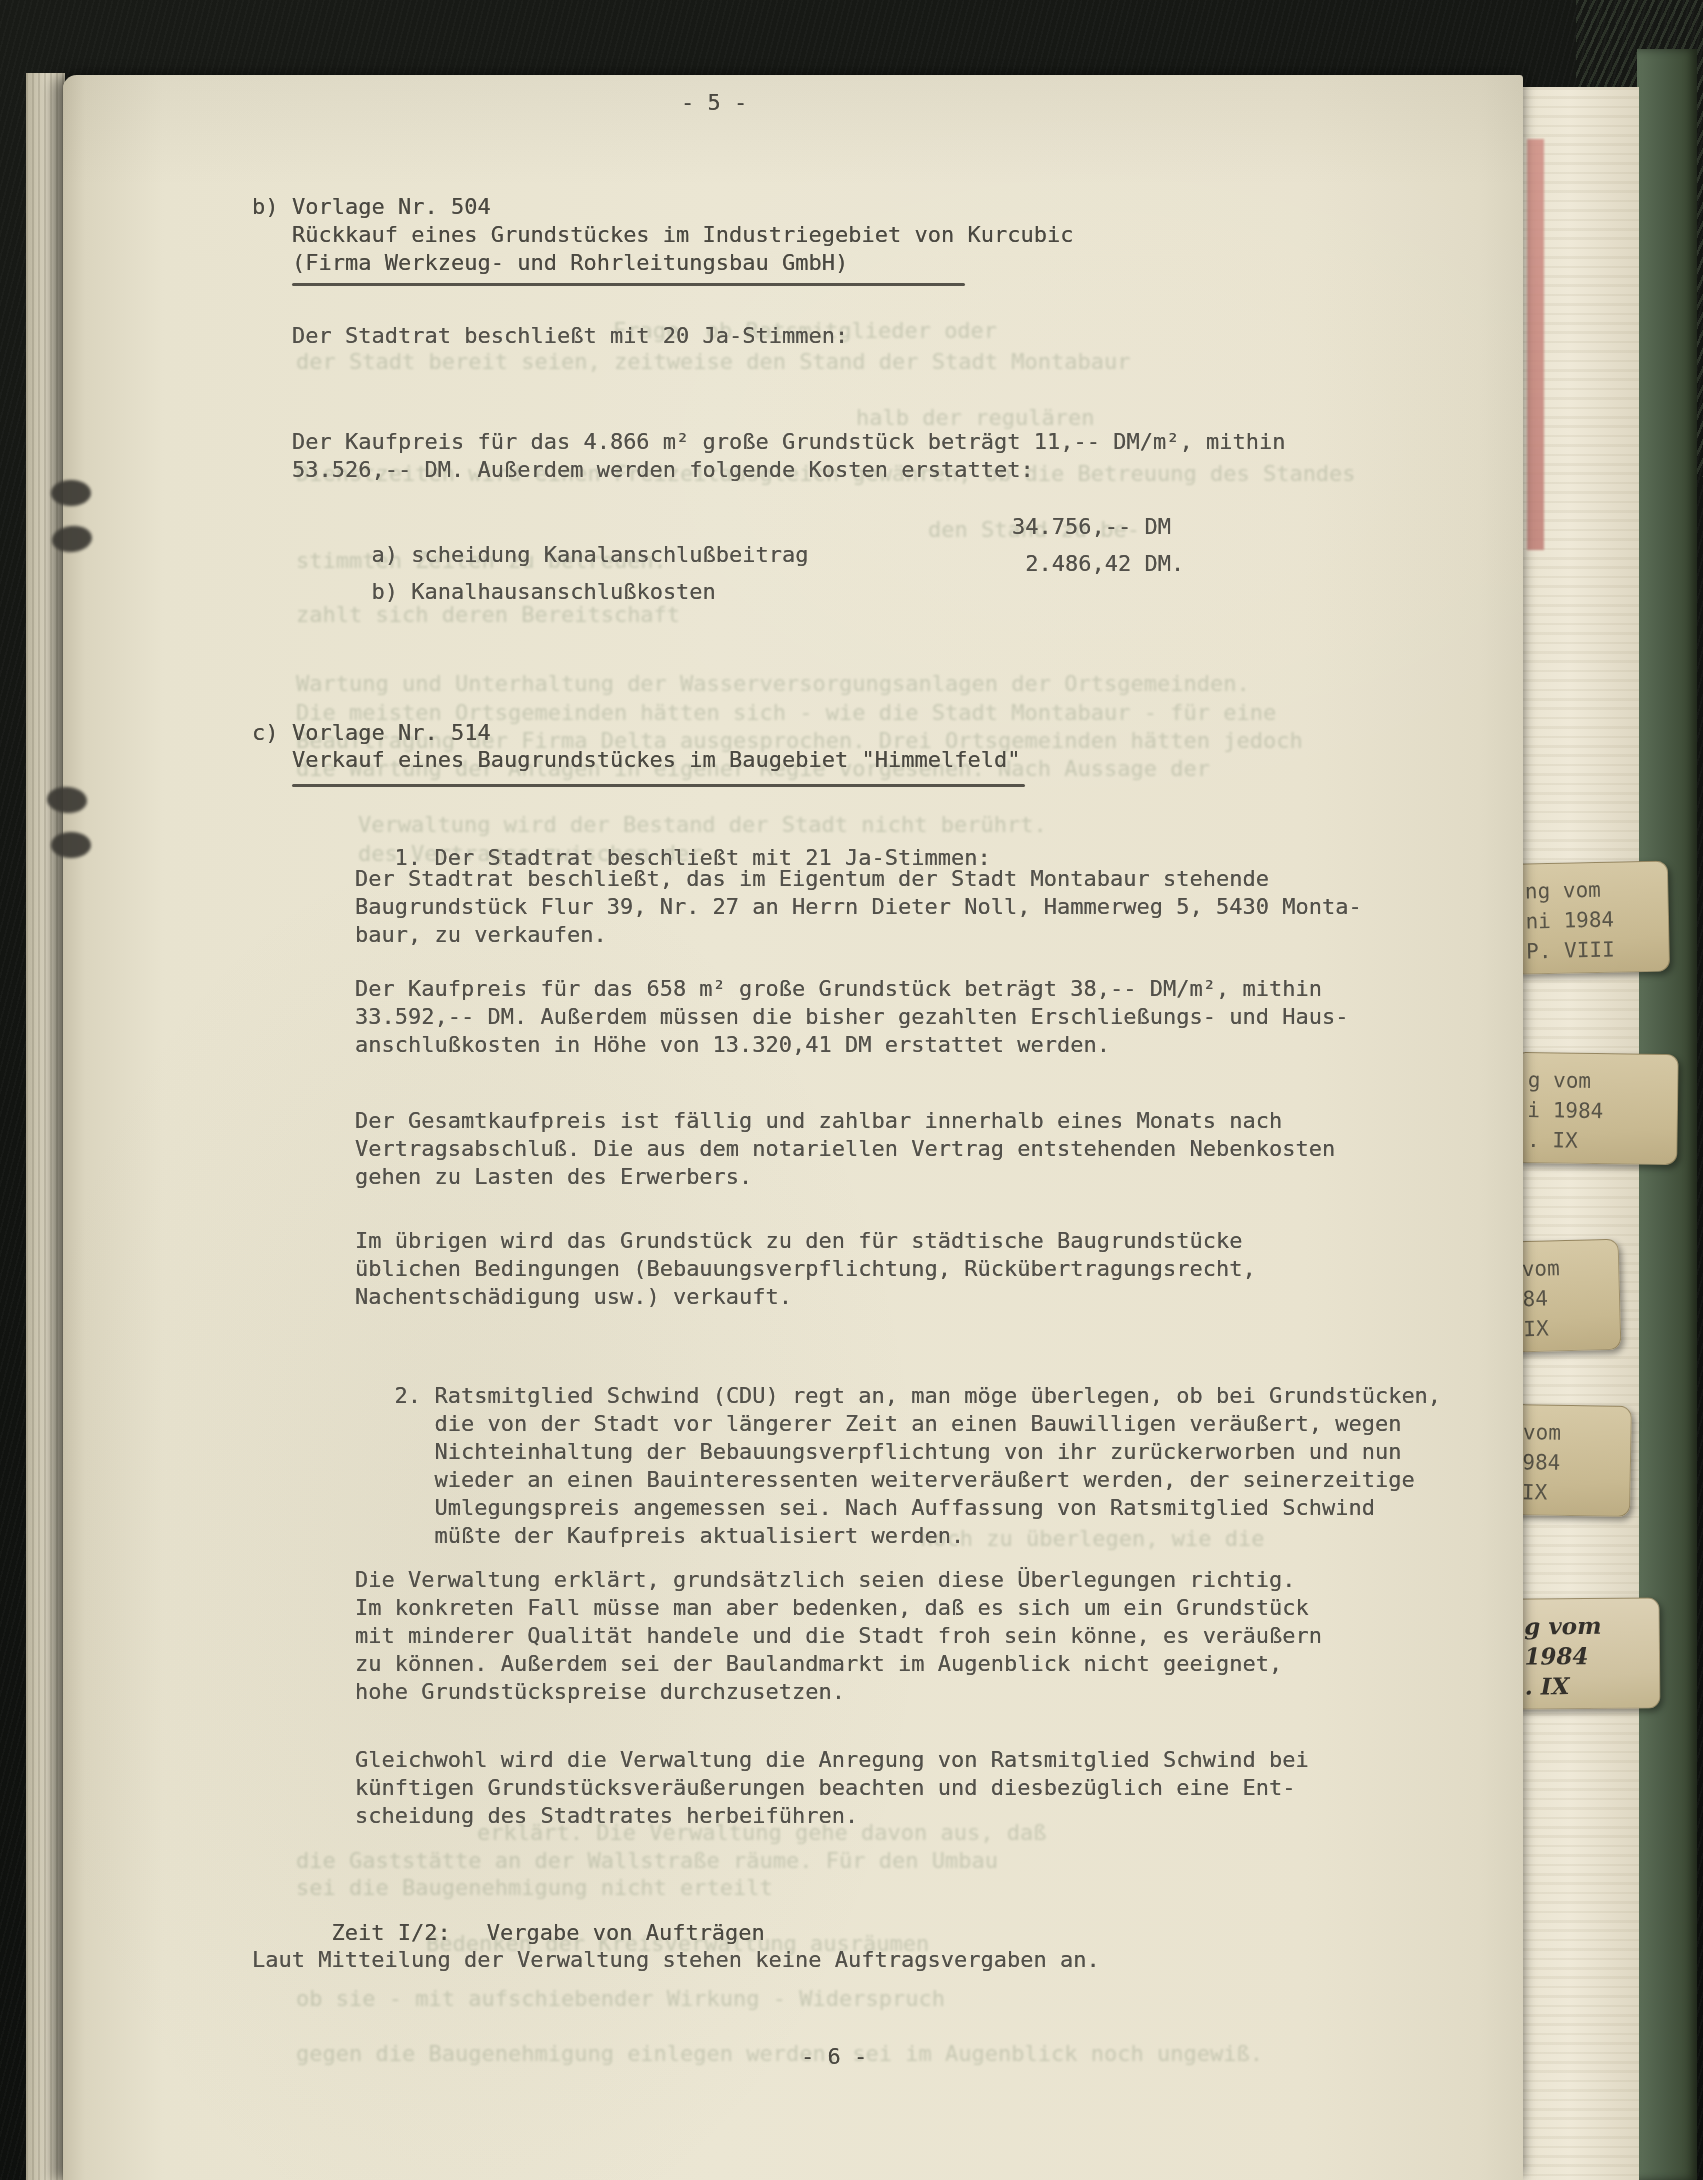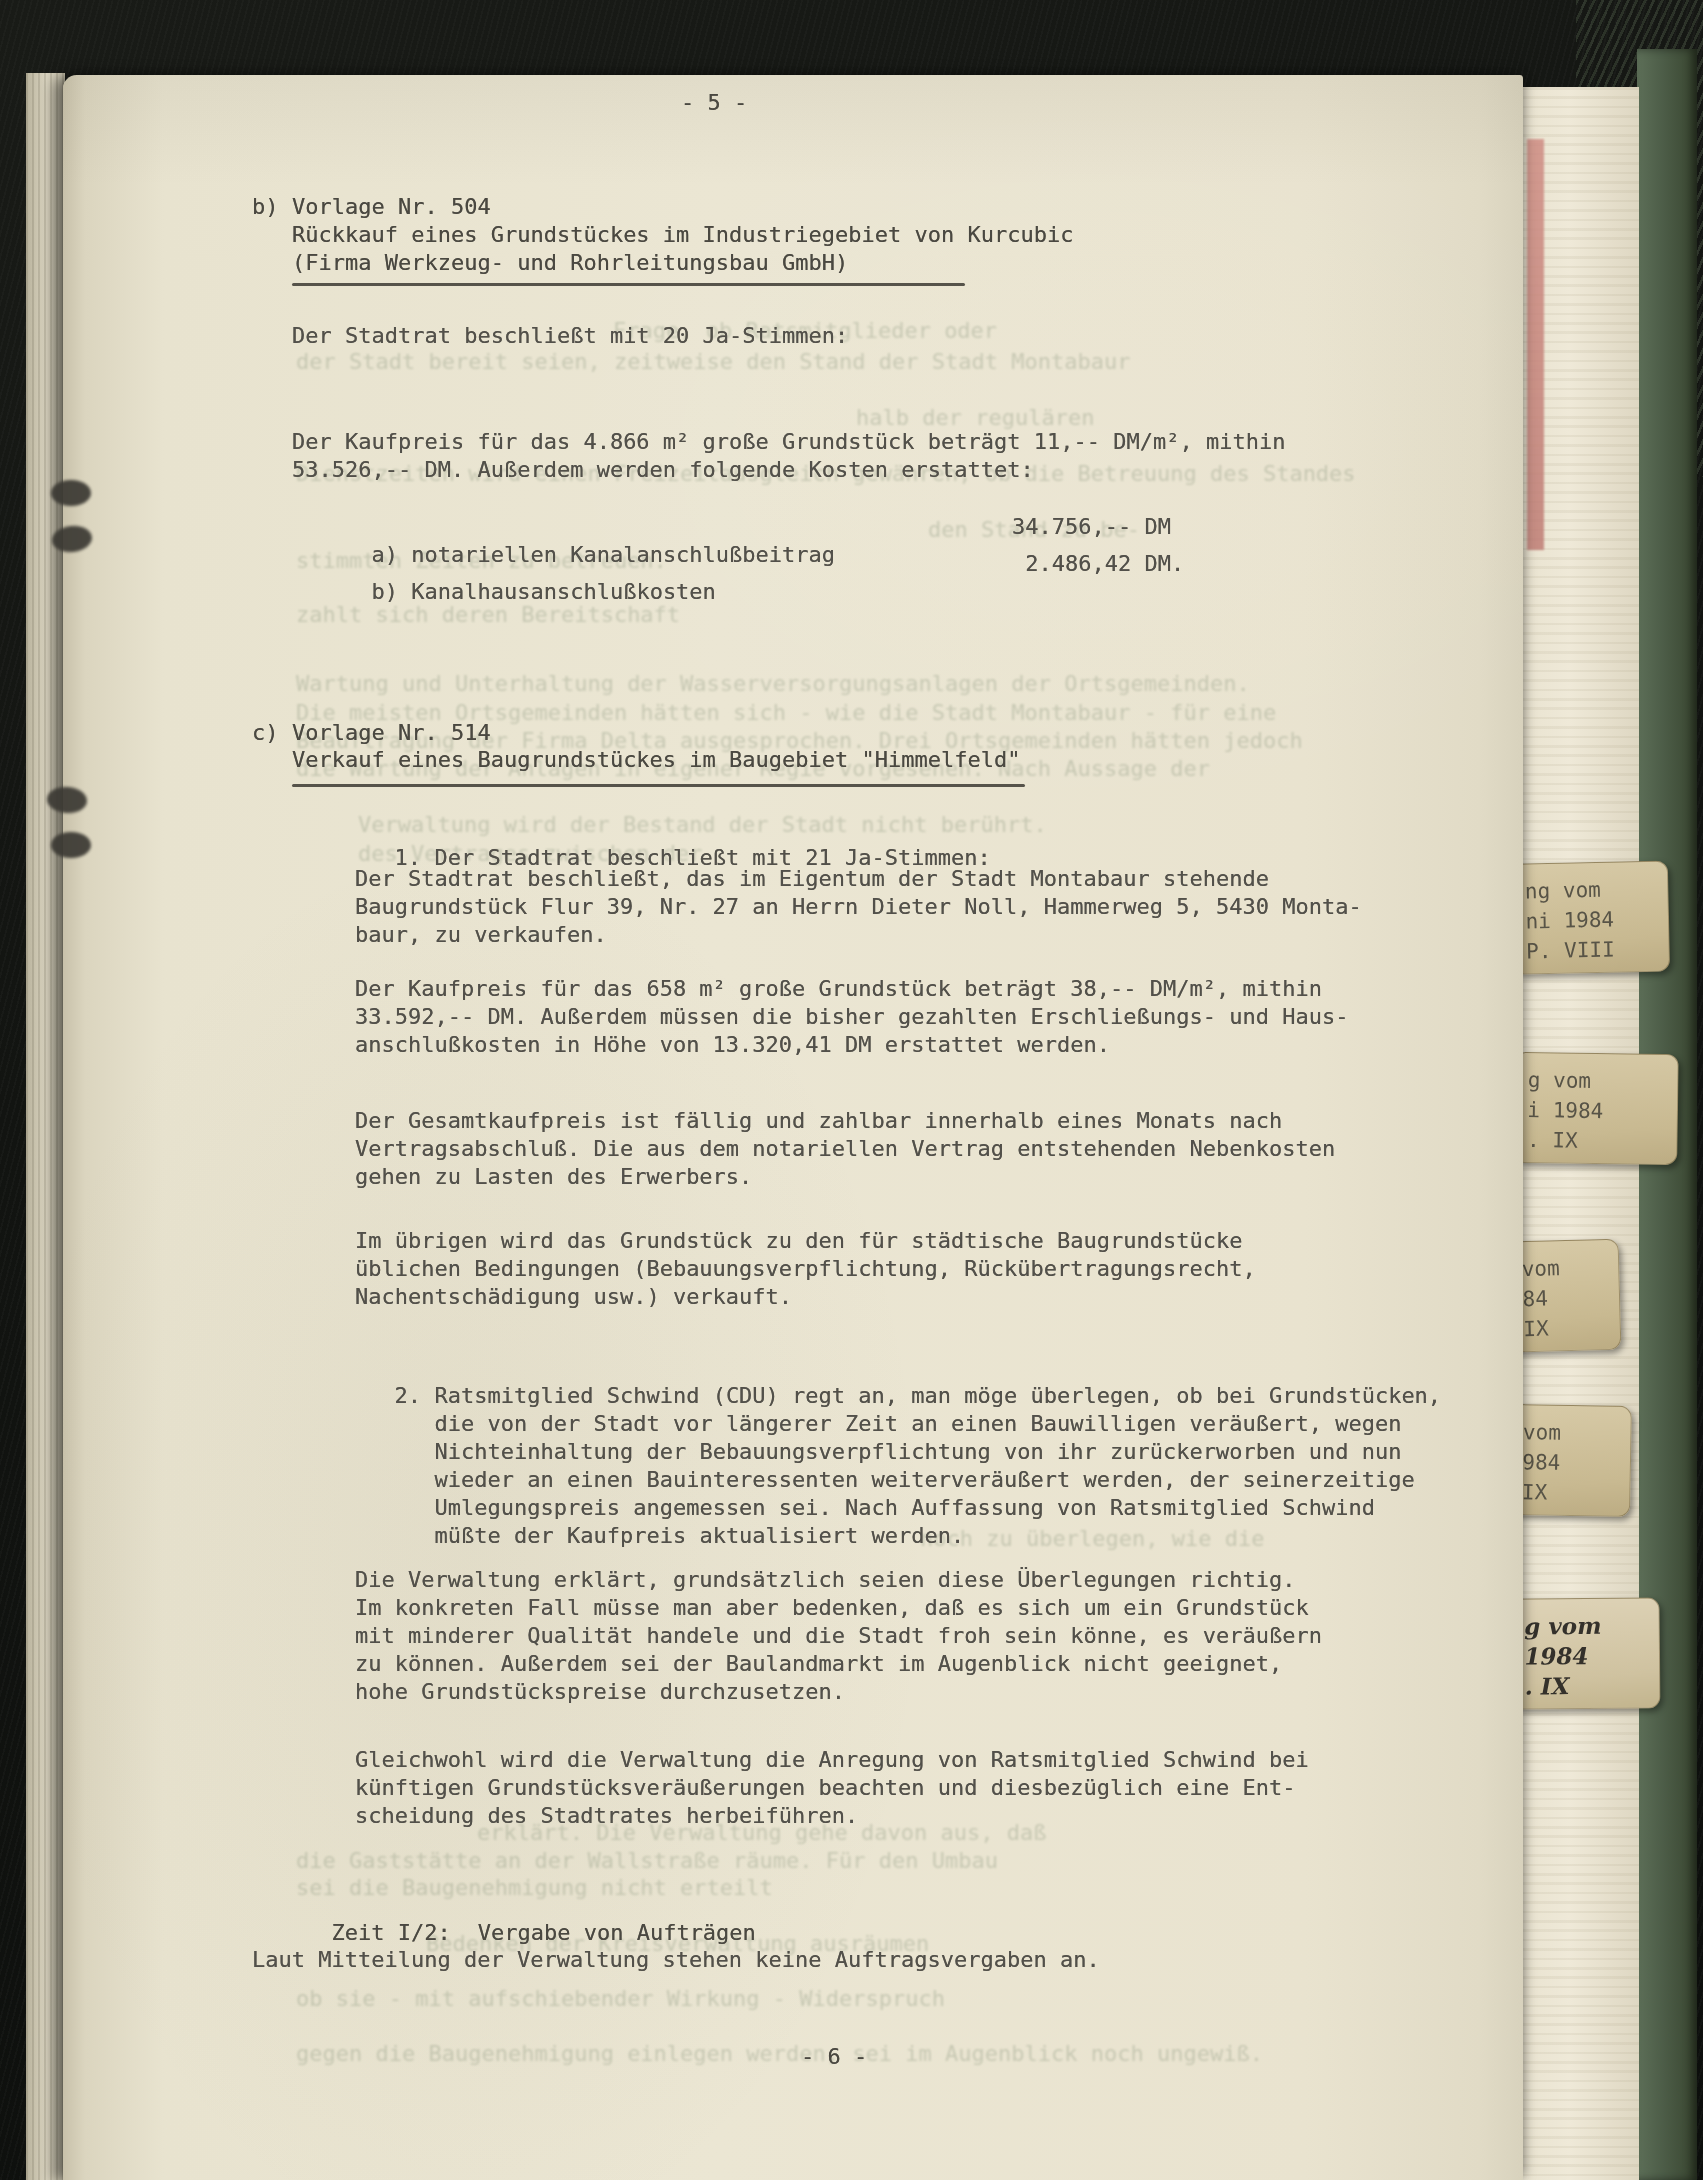--- a/index.html
+++ b/index.html
@@ -110,21 +110,21 @@
     <div class="typed dark ul" style="left:229px;top:174px">(Firma Werkzeug- und Rohrleitungsbau GmbH)</div>
     <div class="rule" style="left:229px;top:208px;width:673px"></div>
 
     <div class="typed" style="left:229px;top:247px">Der Stadtrat beschließt mit 20 Ja-Stimmen:</div>
 
 
     <div class="typed" style="left:229px;top:353px">Der Kaufpreis für das 4.866 m² große Grundstück beträgt 11,-- DM/m², mithin
 53.526,-- DM. Außerdem werden folgende Kosten erstattet:</div>
 
     <div class="typed" style="left:229px;top:438px">
-      <span>a) notariellen Kanalanschlußbeitrag</span>
+      <span>a) scheidung Kanalanschlußbeitrag</span>
       <span class="cost-val">34.756,-- DM</span>
     </div>
     <div class="typed" style="left:229px;top:475px">
       <span>b) Kanalhausanschlußkosten</span>
       <span class="cost-val"> 2.486,42 DM.</span>
     </div>
 
 
     <div class="typed dark" style="left:189px;top:644px">c)</div>
     <div class="typed dark" style="left:229px;top:644px">Vorlage Nr. 514</div>
@@ -160,21 +160,21 @@
     <div class="typed" style="left:292px;top:1491px">Die Verwaltung erklärt, grundsätzlich seien diese Überlegungen richtig.
 Im konkreten Fall müsse man aber bedenken, daß es sich um ein Grundstück
 mit minderer Qualität handele und die Stadt froh sein könne, es veräußern
 zu können. Außerdem sei der Baulandmarkt im Augenblick nicht geeignet,
 hohe Grundstückspreise durchzusetzen.</div>
     <div class="typed" style="left:292px;top:1671px">Gleichwohl wird die Verwaltung die Anregung von Ratsmitglied Schwind bei
 künftigen Grundstücksveräußerungen beachten und diesbezüglich eine Ent-
 scheidung des Stadtrates herbeiführen.</div>
 
     <div class="typed dark" style="left:189px;top:1816px">
-      <span class="ul">Zeit I/2:</span><span style="margin-left:27px">Vergabe von Aufträgen</span>
+      <span class="ul">Zeit I/2:</span><span style="margin-left:36px">Vergabe von Aufträgen</span>
     </div>
     <div class="typed" style="left:189px;top:1871px">Laut Mitteilung der Verwaltung stehen keine Auftragsvergaben an.</div>
 
     <div class="typed dark" style="left:738px;top:1968px">- 6 -</div>
   </div>
 
   <div class="hole" style="left:51px;top:480px"></div>
   <div class="hole" style="left:52px;top:526px;transform:rotate(-6deg)"></div>
   <div class="hole" style="left:47px;top:787px;transform:rotate(4deg)"></div>
   <div class="hole" style="left:51px;top:832px"></div>

